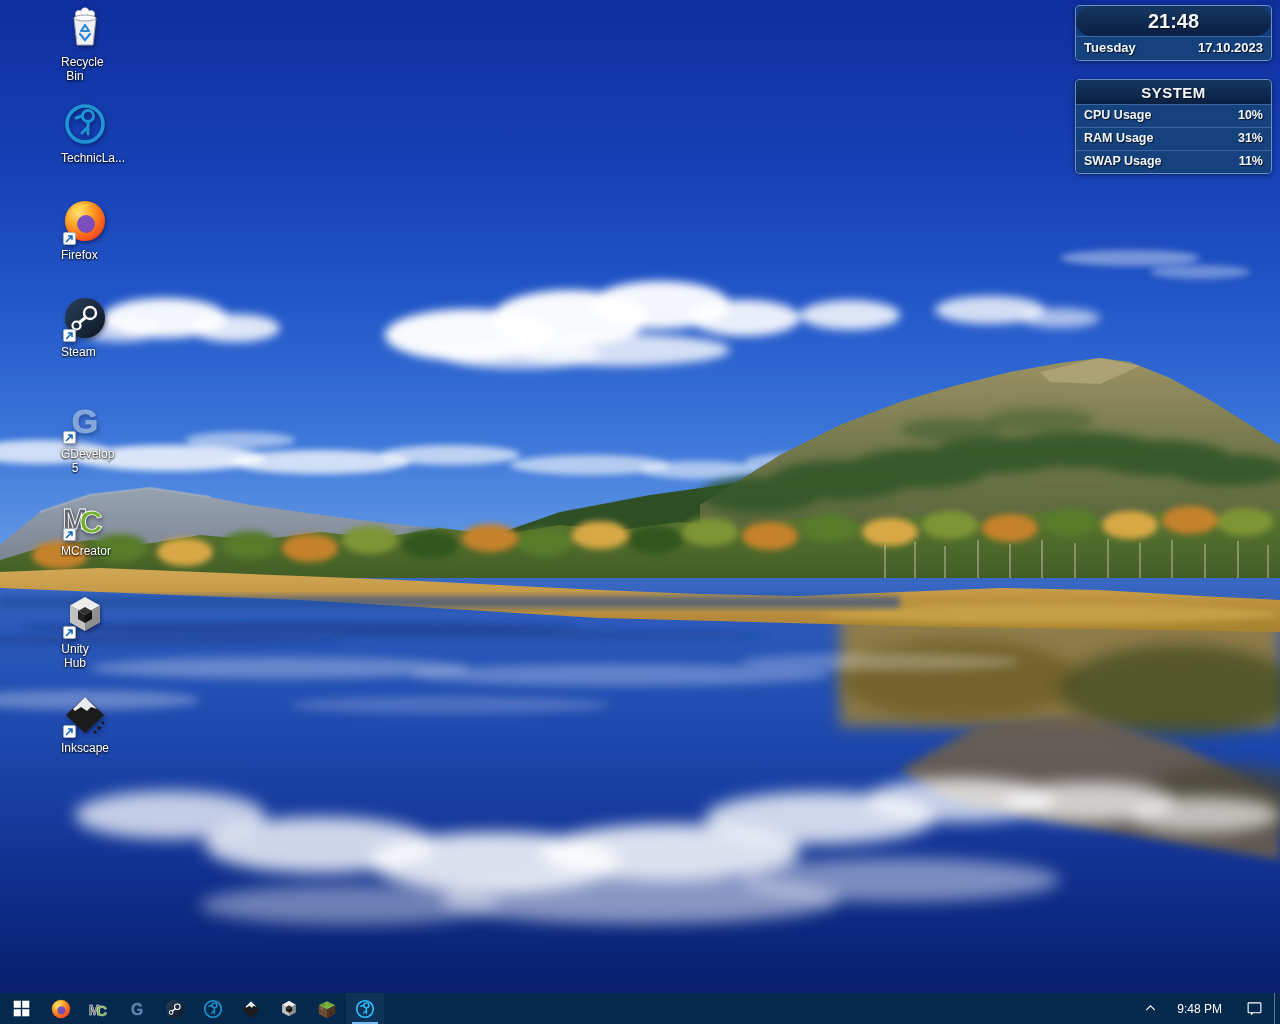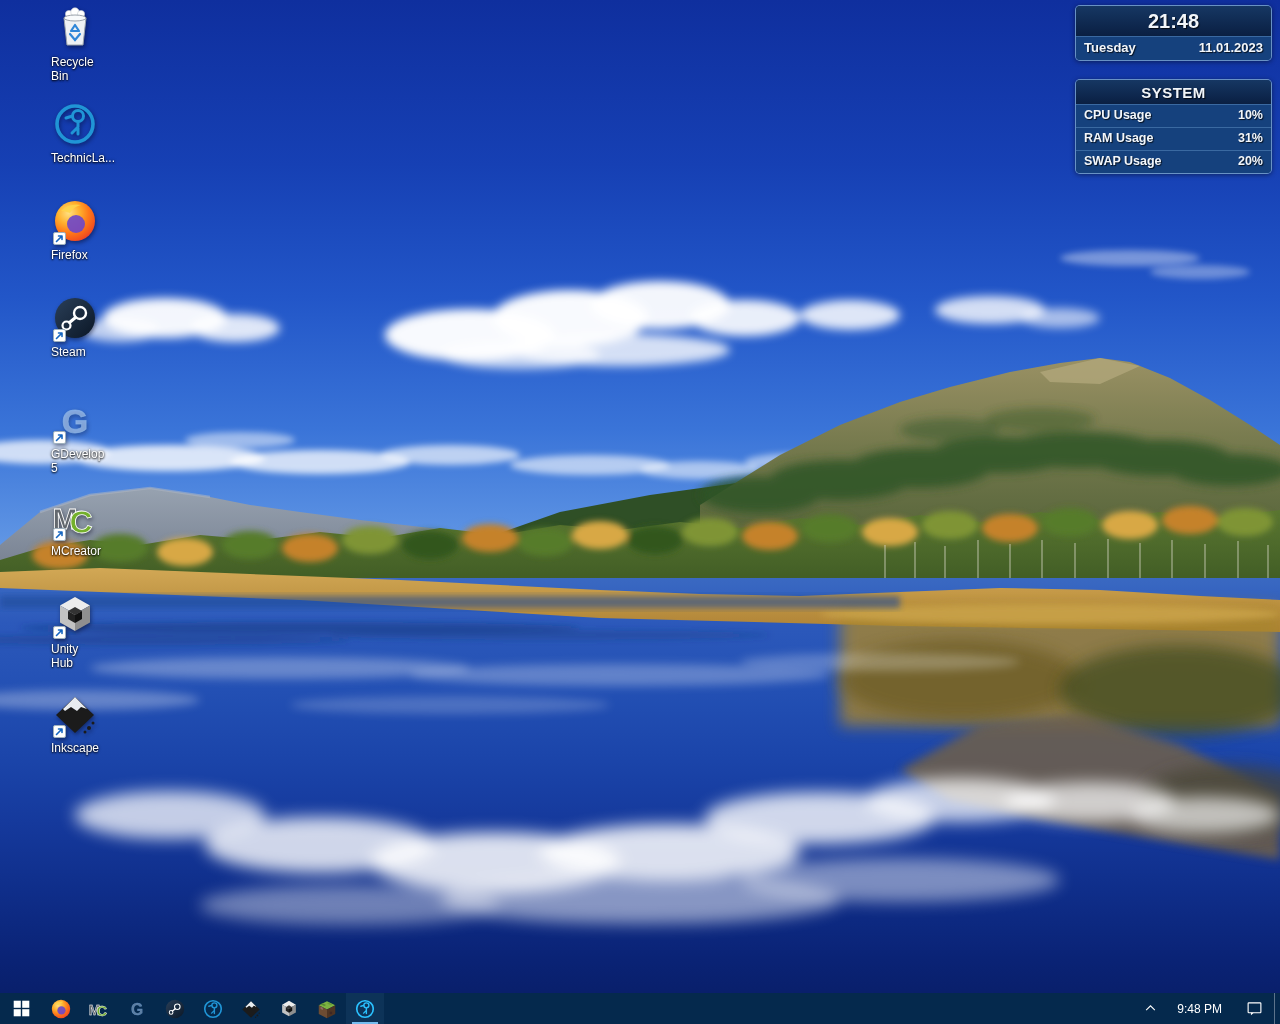--- a/index.html
+++ b/index.html
@@ -2,39 +2,39 @@
 <html><head>
 <meta charset="utf-8">
 <style>
   html,body{margin:0;padding:0;background:#000;}
   *{box-sizing:border-box;}
   .screen{position:relative;width:1280px;height:1024px;overflow:hidden;
           font-family:"Liberation Sans",sans-serif;}
   .wallpaper{position:absolute;inset:0;z-index:0;}
 
   
-  .dicon{position:absolute;left:7px;width:72px;z-index:2;cursor:default;padding-left:44px;}
+  .dicon{position:absolute;left:17px;width:72px;text-align:center;z-index:2;cursor:default;padding-left:44px;}
   .dicon .art{width:48px;height:48px;margin:0 auto;position:relative;
               filter:drop-shadow(1px 2px 2px rgba(0,0,20,.45));}
   .dicon .art svg.main{width:48px;height:48px;display:block;}
   .shortcut{position:absolute;left:2px;bottom:0;width:13px;height:13px;background:#fff;
             border:1px solid #9fb0bd;border-radius:2px;}
   .shortcut svg{width:11px;height:11px;display:block;}
   .dicon .lbl{margin-top:3px;font-size:12px;line-height:14px;color:#fff;
               text-shadow:0 1px 2px rgba(0,0,0,.95),0 0 3px rgba(0,0,0,.7);}
 
   
   .widget{position:absolute;top:5px;right:8px;width:197px;z-index:4;color:#f2f6fa;
           font-weight:bold;text-shadow:1px 1px 1px rgba(0,0,0,.75);}
   .panel{border:1px solid rgba(150,190,235,.65);border-radius:5px;overflow:hidden;
          background:rgba(20,63,122,.92);box-shadow:0 1px 5px rgba(0,0,0,.45);}
   .panel-header{background:linear-gradient(180deg,#163763 0%,#0a1f42 100%);
                 text-align:center;font-size:15px;padding:4px 4px 3px;letter-spacing:.5px;}
   .clock-time{font-size:20px;text-align:center;padding:4px 0 3px;
-              background:linear-gradient(180deg,#163763 0%,#0a1f42 100%);}
+              background:linear-gradient(180deg,#163763 0%,#0a1f42 100%);border-radius:15px;}
   .w-row{position:relative;display:flex;justify-content:space-between;align-items:flex-end;
          padding:3px 8px 5px;font-size:12.5px;background:rgba(21,65,125,.95);
          border-top:1px solid rgba(130,180,230,.35);}
   .bar-track{position:absolute;left:7px;right:7px;bottom:1px;height:2px;}
   .bar{height:100%;background:#f2a52b;box-shadow:0 0 2px rgba(0,0,0,.6);}
   .gap18{margin-bottom:18px;} .gap5{margin-bottom:5px;}
 
   
   .taskbar{position:absolute;left:0;right:0;bottom:0;height:31px;background:#05294d;
            display:flex;align-items:stretch;z-index:5;}
@@ -441,39 +441,39 @@
       </div>
     <div class="lbl">Inkscape</div>
   </div>
 
   <div class="widget">
 
     <div class="panel gap18">
       <div class="clock-time">21:48</div>
       <div class="w-row" style="font-size:13px">
         <span>Tuesday</span>
-        <span>11.01.2023</span>
+        <span>17.10.2023</span>
       </div>
     </div>
 
     <div class="panel gap5">
       <div class="panel-header">SYSTEM</div>
       <div class="w-row">
         <span>CPU Usage</span>
         <span>10%</span>
         <span class="bar-track"><span class="bar" style="width: 10%;"></span></span>
       </div>
       <div class="w-row">
         <span>RAM Usage</span>
         <span>31%</span>
         <span class="bar-track"><span class="bar" style="width: 31%;"></span></span>
       </div>
       <div class="w-row">
         <span>SWAP Usage</span>
-        <span>20%</span>
+        <span>11%</span>
         <span class="bar-track"><span class="bar" style="width: 20%;"></span></span>
       </div>
     </div>
 
   </div>
 
   <div class="taskbar">
     <div class="tb-btn start">
       <svg width="17" height="17">
           <use href="#i-start"></use>

